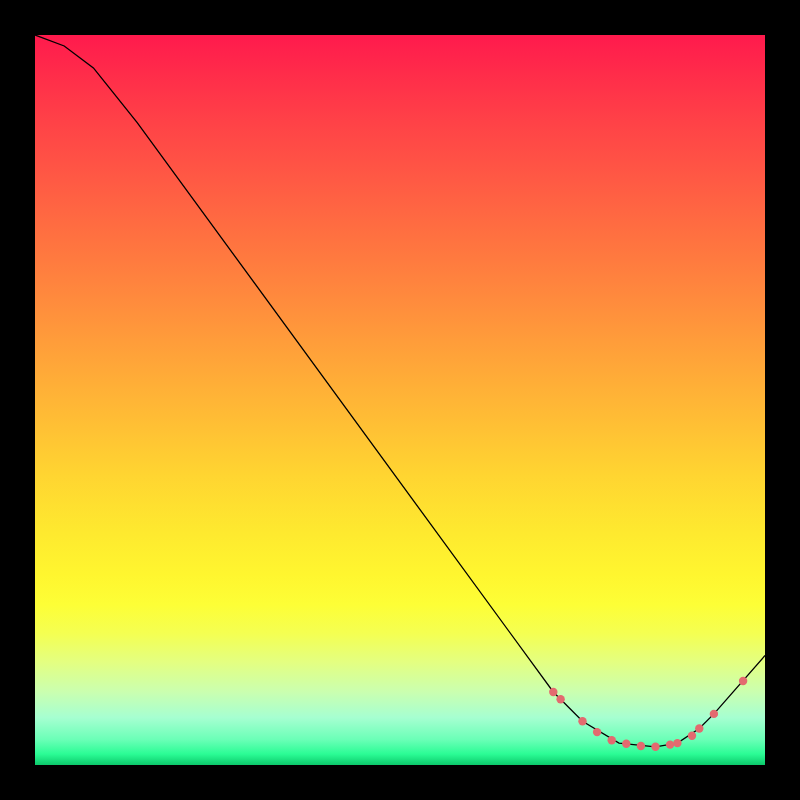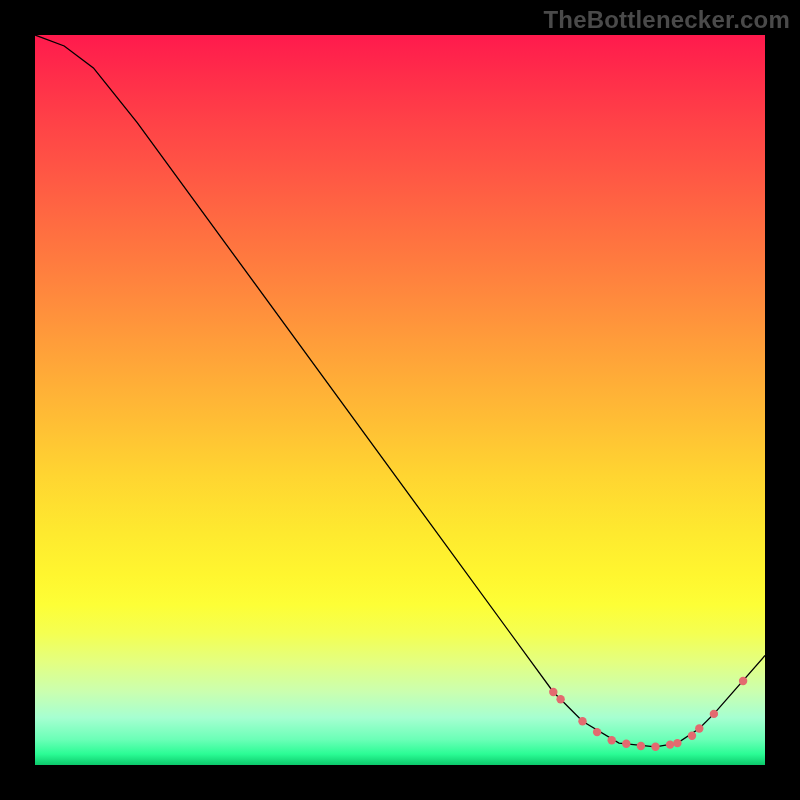--- a/index.html
+++ b/index.html
@@ -47,21 +47,20 @@
   .curve circle.dot {
     fill: #e36a6f;
     stroke: none;
   }
 </style>
 </head>
 <body>
 
 <div class="frame">
 
-  <div class="watermark">TheBottlenecker.com</div>
 
   <div class="plot-area">
 
     <svg class="gradient" viewBox="0 0 730 730" preserveAspectRatio="none">
       <defs>
         <linearGradient id="bg-grad" x1="0" y1="0" x2="0" y2="1">
             <stop offset="0%" stop-color="#ff1a4d"></stop>
             <stop offset="5%" stop-color="#ff2b4a"></stop>
             <stop offset="12%" stop-color="#ff4247"></stop>
             <stop offset="20%" stop-color="#ff5a44"></stop>

